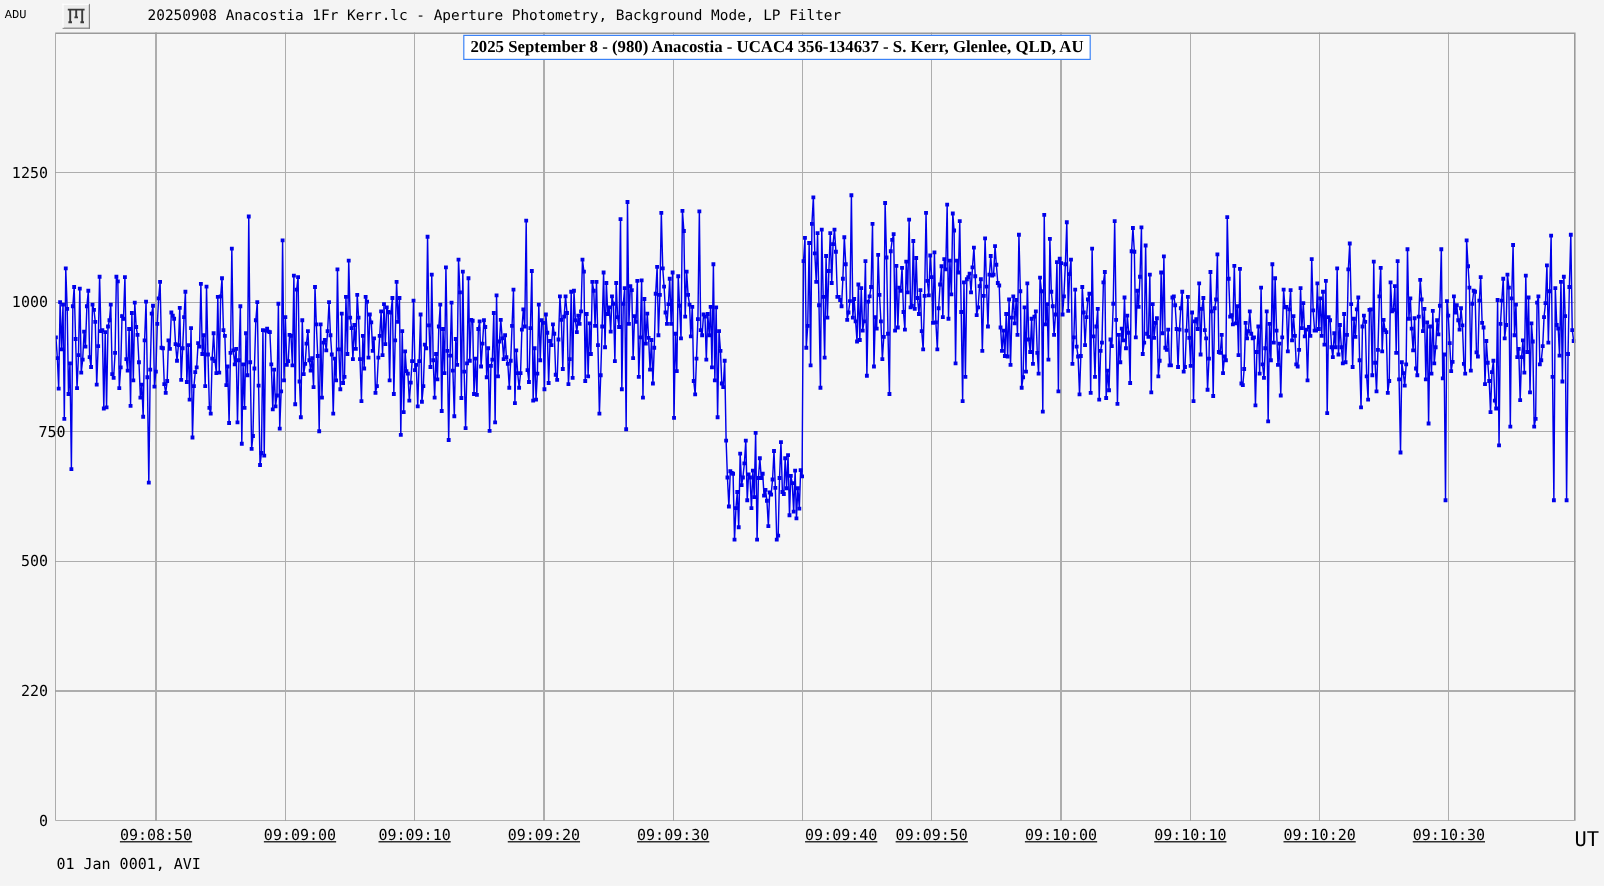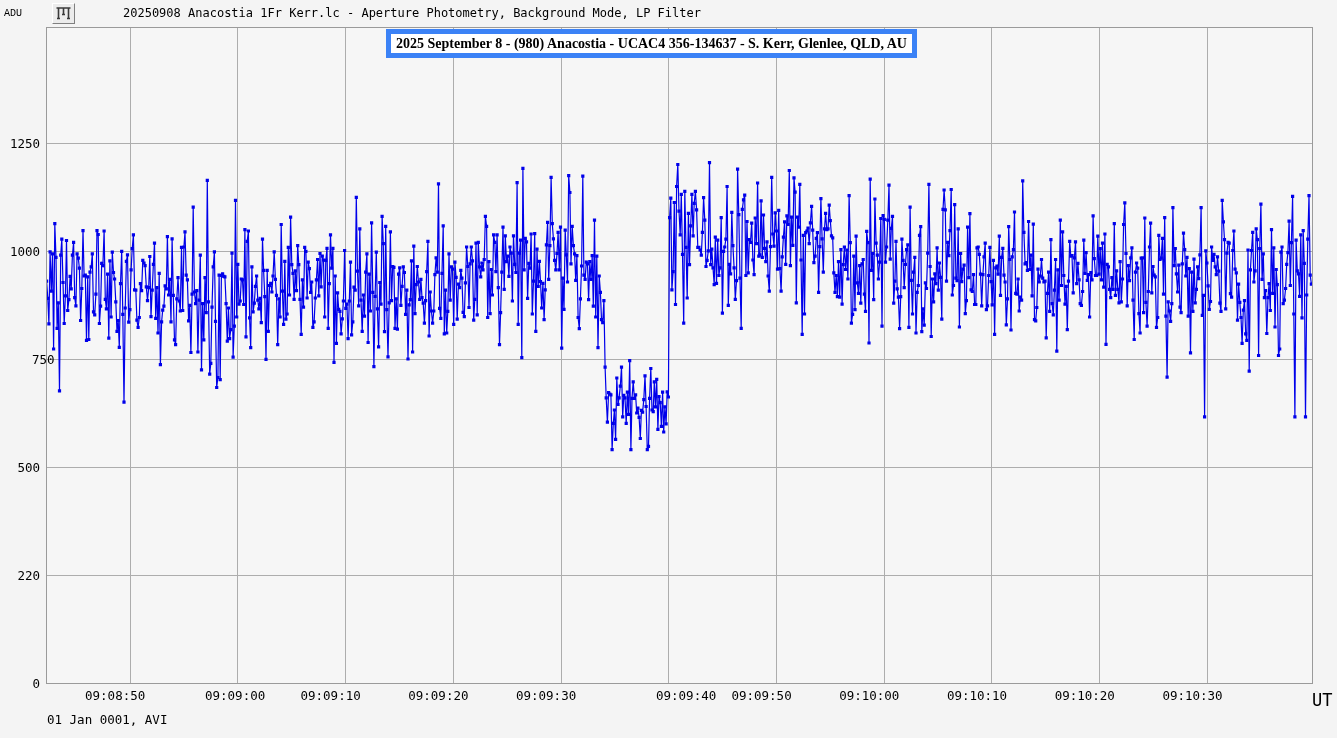--- a/index.html
+++ b/index.html
@@ -16,34 +16,34 @@
     border-top:1px solid #ffffff; border-left:1px solid #ffffff;
     border-right:1px solid #808080; border-bottom:1px solid #808080;
     display:flex; align-items:center; justify-content:center;
   }
   .hdr-title {
     position:absolute; left:90px; top:6px;
     font-size:12px; white-space:nowrap;margin-left:33px;
   }
   .annotation {
     position:absolute; left:386px; top:29px;
-    background:#ffffff; border:5px solid #3b82f6;
+    background:#ffffff; border:1px solid #3b82f6;
     font-family:"Liberation Serif","DejaVu Serif",serif;
     font-weight:bold; font-size:14px; line-height:17px;
     padding:1px 5px; white-space:nowrap; z-index:5;
   }
   .plot-wrap { position:absolute; left:46px; top:27px; width:1267px; height:657px; }
   .ylabels  { position:absolute; left:0; top:0; width:1337px; height:738px; pointer-events:none; }
   .ytick {
     position:absolute; left:0; width:40px; text-align:right;
     font-size:12.5px; line-height:14px;
   }
   .xtick {
-    position:absolute; width:90px; 
-    top:689px; font-size:12.5px; line-height:14px;
+    position:absolute; width:90px; text-align:center;
+    top:689px; font-size:12.5px; line-height:14px;text-decoration:underline;
   }
   .ut-label {
     position:absolute; left:1312px; top:690px;
     font-size:17px;
   }
   .footer-note {
     position:absolute; left:47px; top:712px;
     font-size:12.5px;
     text-align:right;
   }

